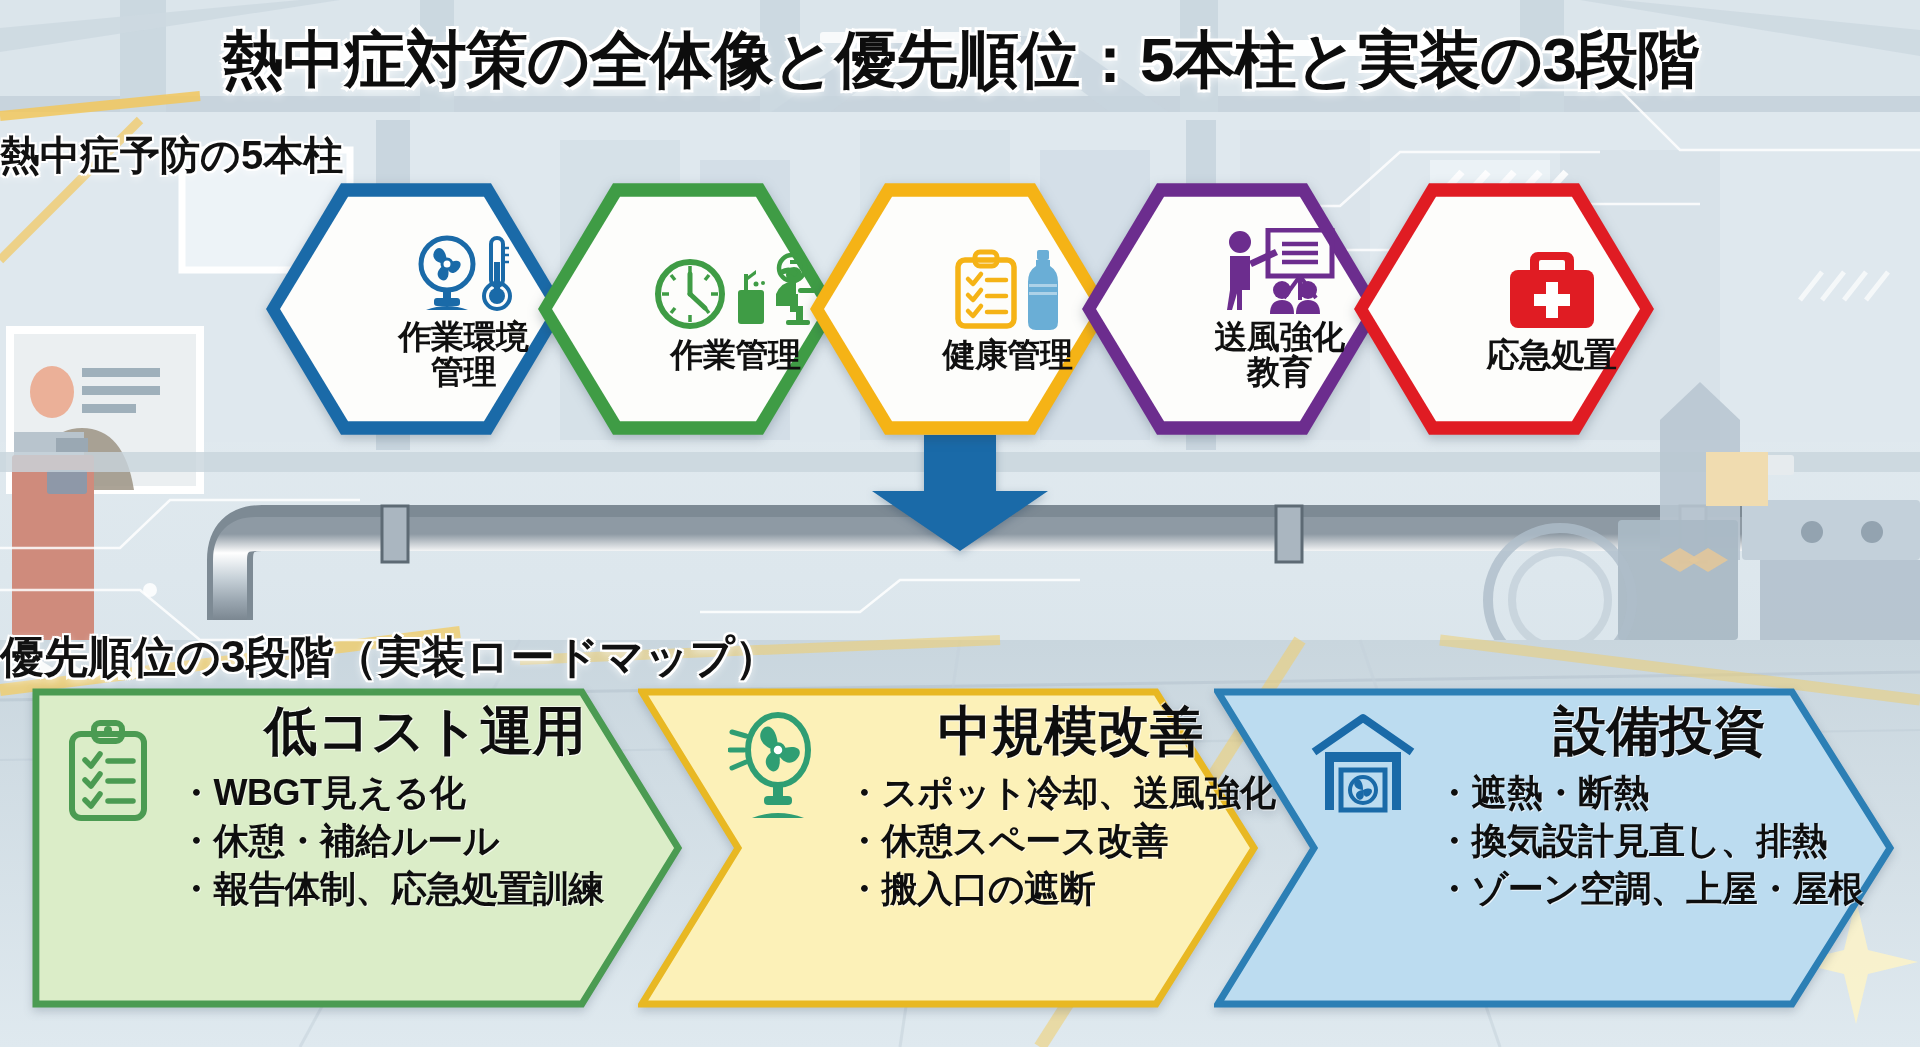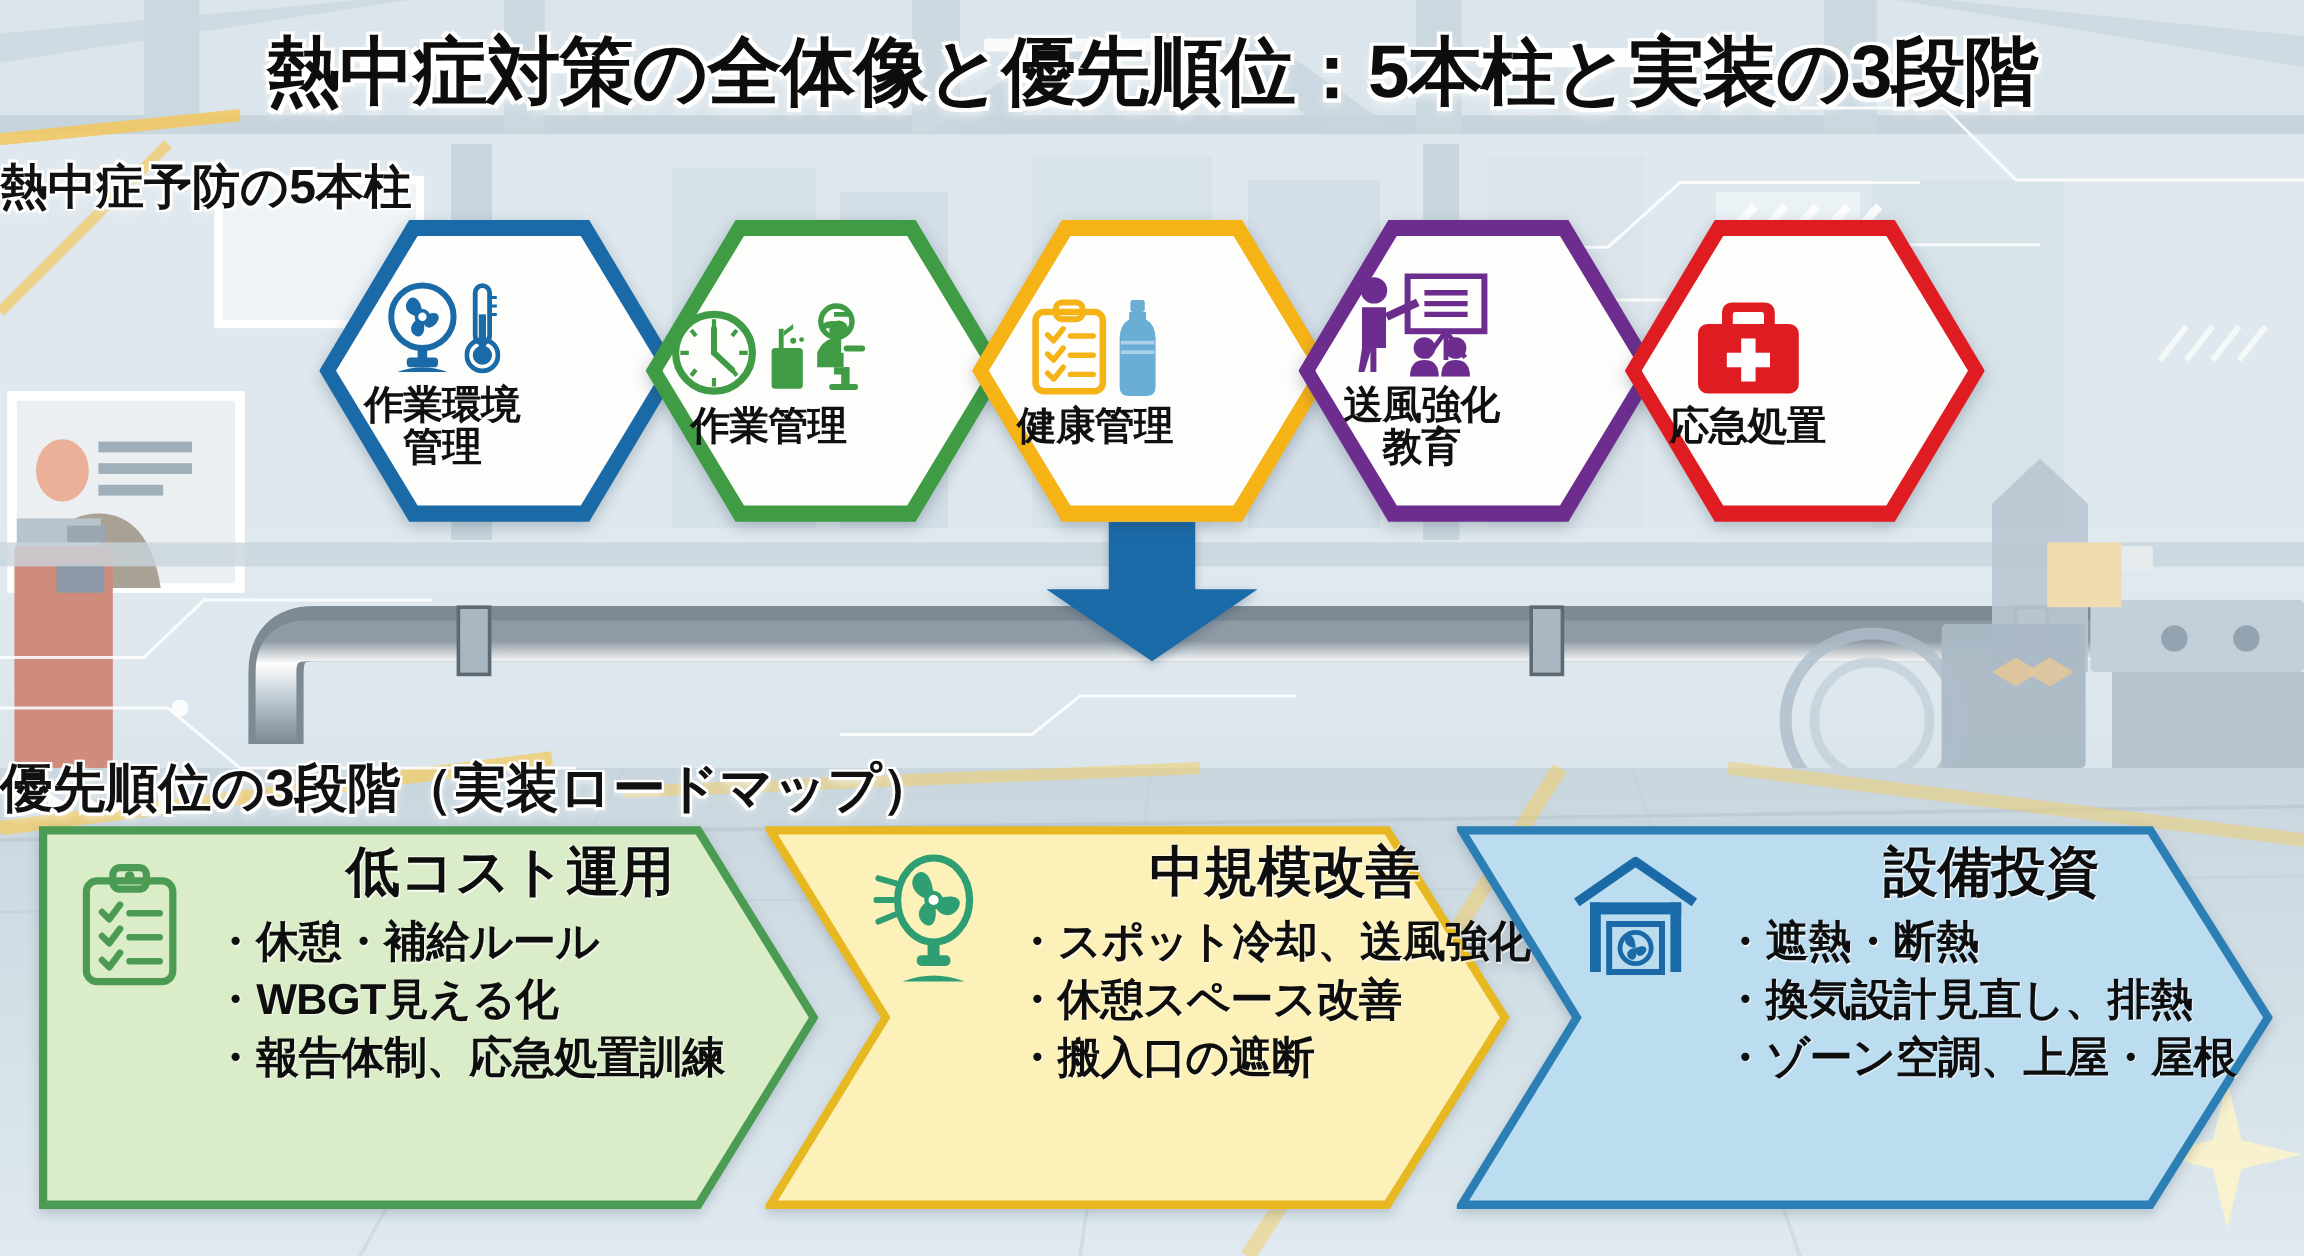--- a/index.html
+++ b/index.html
@@ -52,21 +52,21 @@
   .hex-row {
     position:absolute; top:178px; left:0; width:1920px;
     display:flex; justify-content:center; align-items:flex-start;
     z-index:15;
   }
   .hex {
     position:relative;
     width:300px; height:262px;
     margin:0 -14px;
     display:flex; flex-direction:column;
-    align-items:flex-start; justify-content:center;
+    align-items:flex-end; justify-content:center;
     filter: drop-shadow(0 4px 6px rgba(40,60,80,.28));
   }
   .hex .hex-shape {
     position:absolute; inset:0;
     clip-path: polygon(25% 2%, 75% 2%, 100% 50%, 75% 98%, 25% 98%, 0% 50%);
   }
   .hex .hex-inner {
     position:absolute; inset:14px;
     background:#fdfdfb;
     clip-path: polygon(25% 2%, 75% 2%, 100% 50%, 75% 98%, 25% 98%, 0% 50%);
@@ -107,21 +107,21 @@
   }
   .panel .panel-bg { position:absolute; inset:0; }
   .panel .panel-bg svg { width:100%; height:100%; display:block; }
   .panel-content {
     position:relative; z-index:3;
     display:flex; align-items:flex-start; width:100%;
   }
   .panel-icon { flex:0 0 auto; margin-top:14px; margin-right:6px; }
   .panel-text { flex:1 1 auto; padding-left:6px; }
   .panel-title {
-    font-size:45px; font-weight:bold; color:#0e0e0e;
+    font-size:53px; font-weight:bold; color:#0e0e0e;
     text-align:center; line-height:1; margin-bottom:12px;
     text-shadow: 1px 1px 0 rgba(255,255,255,.75), -1px -1px 0 rgba(255,255,255,.6);
   }
   .panel-list { list-style:none; }
   .panel-list li {
     font-size:36px; font-weight:bold; color:#0e0e0e;
     line-height:1.33; white-space:nowrap;
     letter-spacing:-0.5px;
     text-shadow: 1px 1px 0 rgba(255,255,255,.65);
   }
@@ -487,22 +487,22 @@
               <polyline points="19,82 25,88 34,76"></polyline>
               <line x1="42" y1="43" x2="67" y2="43"></line>
               <line x1="42" y1="63" x2="67" y2="63"></line>
               <line x1="42" y1="83" x2="67" y2="83"></line>
             </g>
           </svg>
         </div>
         <div class="panel-text">
           <div class="panel-title">低コスト運用</div>
           <ul class="panel-list">
+            <li>WBGT見える化</li>
             <li>休憩・補給ルール</li>
-            <li>WBGT見える化</li>
             <li>報告体制、応急処置訓練</li>
           </ul>
         </div>
       </div>
     </div>
 
     <div class="panel" id="panel-2">
       <div class="panel-bg">
         <svg viewBox="0 0 620 320" preserveAspectRatio="none">
           <polygon points="4,4 518,4 616,160 518,316 4,316 100,160" fill="#fcf1b8" stroke="#e8b823" stroke-width="7"></polygon>

